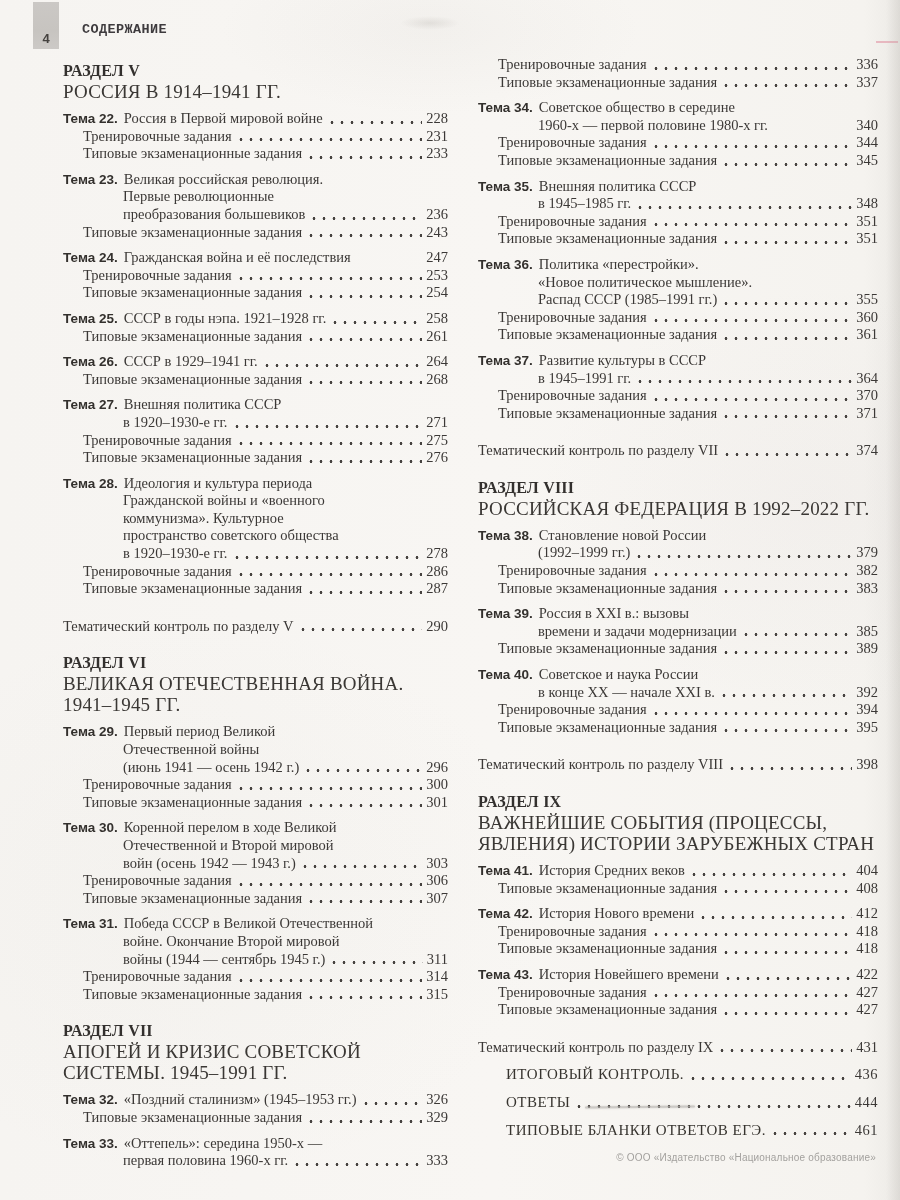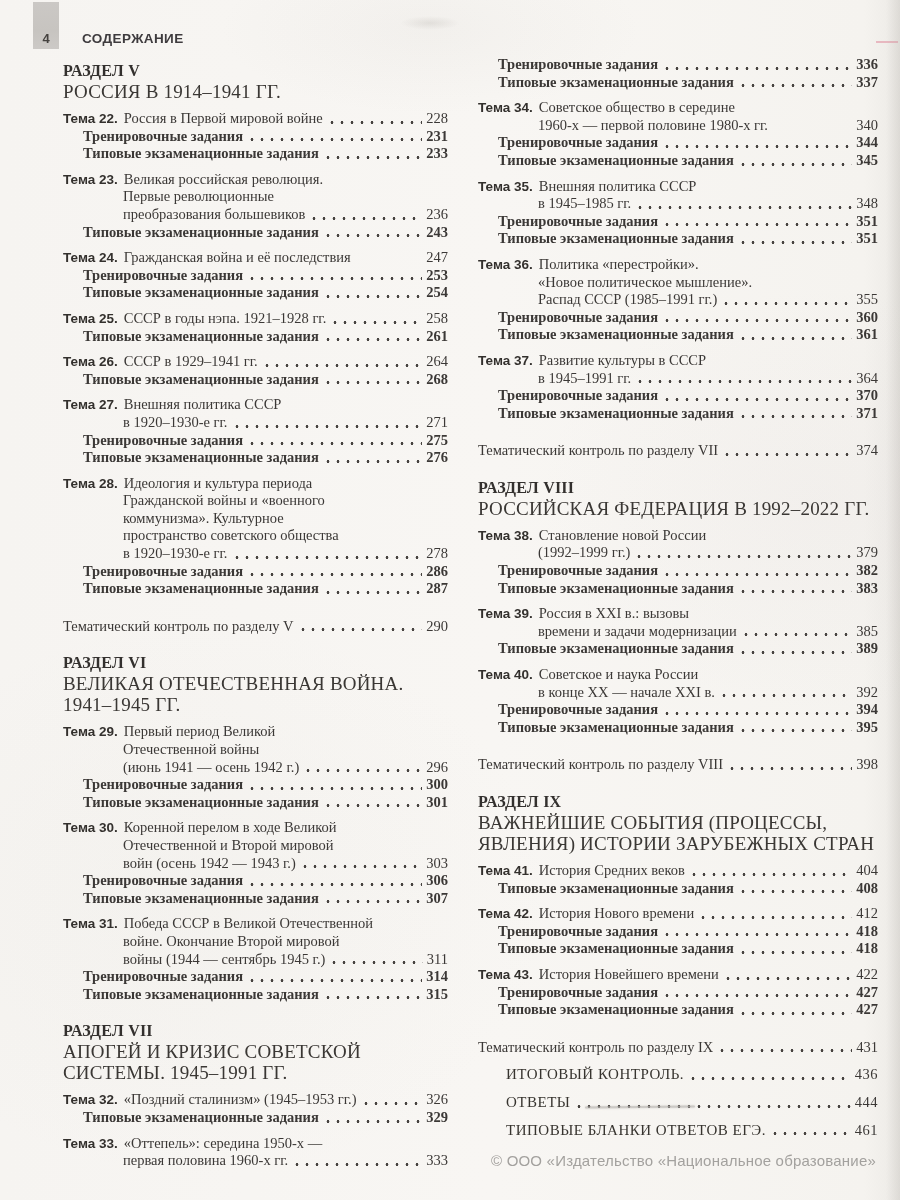--- a/index.html
+++ b/index.html
@@ -20,60 +20,60 @@
   
   .page-tab{
     position:absolute;left:33px;top:2px;width:26px;height:47px;
     background:linear-gradient(180deg,#cbc8c5 0%,#c7c4c0 60%,#ccc9c6 100%);
     display:flex;align-items:flex-end;justify-content:center;
     padding-bottom:3px;box-sizing:border-box;
     font-family:"Liberation Sans","DejaVu Sans",sans-serif;
     font-weight:700;font-size:13px;color:#45423f;
   }
   .header-title{
-    position:absolute;left:82px;top:31px;
-    font-family:Liberation Sans, sans-serif;
+    position:absolute;left:82px;top:22px;
+    font-family:Liberation Mono, monospace;
     font-weight:700;font-size:13.5px;letter-spacing:.4px;color:#3e3b3e;
   }
   
   .col{position:absolute;top:60px;}
   .col-left{left:63px;width:385px;}
   .col-right{left:478px;top:56px;width:400px;}
   .row{
     display:flex;align-items:baseline;
     font-size:14.5px;line-height:17.6px;
     color:#3b3836;
   }
   .row .txt{white-space:nowrap;}
   .row.section1{margin-top:17px;font-weight:700;font-size:16px;line-height:21px;letter-spacing:.2px;color:#33302e;align-items:flex-end;}
   .row.section{font-size:19px;line-height:21px;letter-spacing:.2px;color:#3a3734;}
   .row.topic{margin-top:8px;}
   .row.control{margin-top:20px;}
   .row.final{margin-top:10px;padding-left:28px;letter-spacing:.5px;font-size:15px;color:#37342f;}
-  .row.sub{padding-left:20px;font-weight:bold;}
+  .row.sub{padding-left:20px;}
   .row.cont{padding-left:60px;align-items:flex-end;}
   .col > .row:first-child{margin-top:0;}
   .tlabel{
     font-family:"Liberation Sans","DejaVu Sans",sans-serif;
     font-weight:700;font-size:13.5px;color:#33302d;
     margin-right:6px;white-space:nowrap;
   }
   .leader{
     flex:1 1 auto;min-width:10px;height:5px;align-self:flex-end;
     margin:0 4px 3px 7px;
     background-image:radial-gradient(circle at 2px 2.5px,#474340 1.25px,transparent 1.6px);
     background-size:10px 5px;background-repeat:repeat-x;background-position:0 100%;
   }
   .leader.nodots{background:none;}
   .pg{white-space:nowrap;font-size:14.5px;color:#3b3836;}
   
   .footer{
     position:absolute;right:24px;top:1152px;
     font-family:"Liberation Sans","DejaVu Sans",sans-serif;
-    font-size:15px;letter-spacing:.2px;color:#a3a19e;
+    font-size:10px;letter-spacing:.2px;color:#a3a19e;
   }
   .divider-smudge{
     position:absolute;left:585px;top:1106px;width:110px;height:2px;
     background:#b7b4b0;opacity:.65;border-radius:2px;
     box-shadow:0 0 2px rgba(150,145,140,.6);transform:rotate(-.4deg);
   }
   .pink-dash{
     position:absolute;left:876px;top:41px;width:22px;height:2px;
     background:#e4a6b1;opacity:.75;
   }

